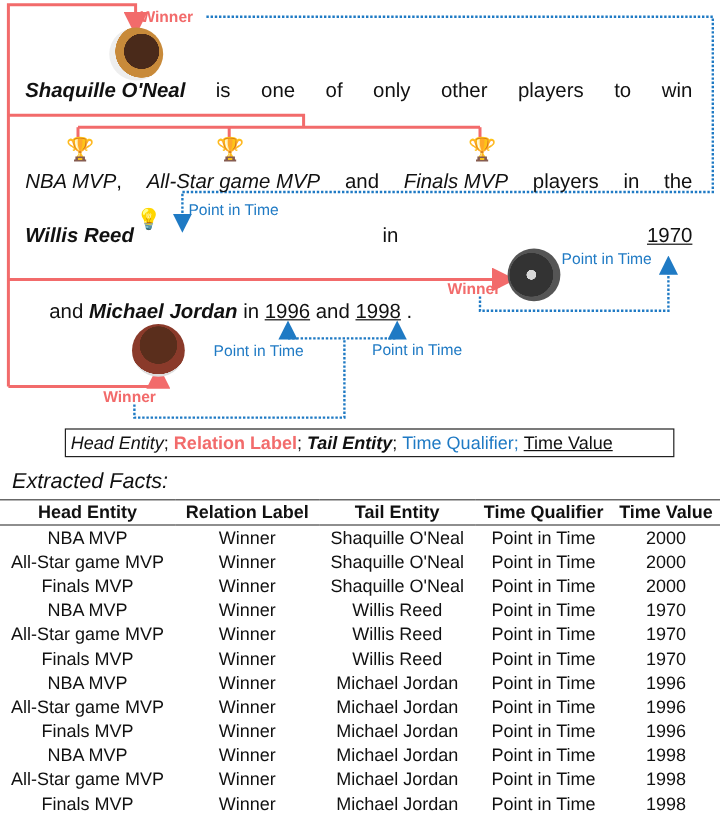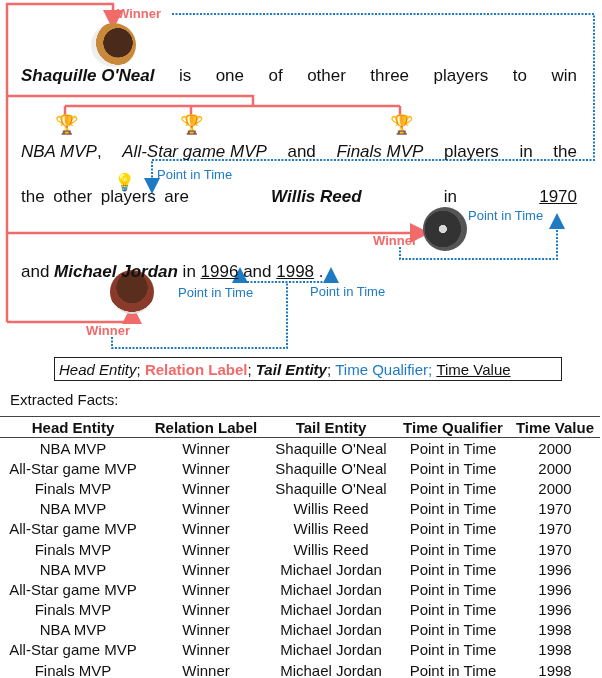--- a/index.html
+++ b/index.html
@@ -9,21 +9,21 @@
   .just { display: flex; justify-content: space-between; width: 556px; }
   .bi { font-weight: bold; font-style: italic; }
   .it { font-style: italic; }
   .ul { text-decoration: underline; }
   .shadow { text-shadow: 1px 1px 1px #888; }
   .red { color: #f26b6b; font-weight: bold; font-size: 13px; }
   .blue { color: #1f7ac4; font-size: 13px; }
   svg.overlay { position: absolute; left: 0; top: 0; }
   .avatar { position: absolute; border-radius: 50%; overflow: hidden; }
   .legend-box { position: absolute; left: 54px; top: 357px; width: 508px; height: 24px; border: 1px solid #222; font-size: 15px; display: flex; align-items: center; padding-left: 4px; box-sizing: border-box; white-space: nowrap; }
-  .facts-title { position: absolute; left: 10px; top: 391px; font-size: 15px; }
+  .facts-title { position: absolute; left: 10px; top: 391px; font-size: 18px; font-style: italic; }
   table.facts { position: absolute; left: 0; top: 416px; width: 600px; border-collapse: collapse; font-size: 15px; }
   table.facts th { font-weight: bold; padding: 0; height: 20px; border-top: 1px solid #444; border-bottom: 1px solid #444; text-align: center; }
   table.facts td { padding: 0; height: 20.2px; text-align: center; }
   table.facts tr:last-child td { border-bottom: 1px solid #999; }
 </style>
 </head>
 <body>
 
 <svg class="overlay" width="602" height="400">
   <defs>
@@ -77,45 +77,44 @@
 <span class="abs" style="left:180px; top:113px; font-size:19px;">🏆</span>
 <span class="abs" style="left:390px; top:113px; font-size:19px;">🏆</span>
 
 <span class="abs" style="left:114px; top:172px; font-size:17px;">💡</span>
 
 <div class="sentence just" style="top:66px;">
   <span class="bi">Shaquille O'Neal</span>
   <span>is</span>
   <span>one</span>
   <span>of</span>
+  <span>only</span>
   <span>other</span>
-  <span>three</span>
   <span>players</span>
   <span>to</span>
   <span>win</span>
 </div>
 
 <div class="sentence just" style="top:142px;">
   <span><span class="it">NBA MVP</span><span>,</span></span>
   <span class="it">All-Star game MVP</span>
   <span>and</span>
   <span class="it">Finals MVP</span>
   <span>players</span>
   <span>in</span>
   <span>the</span>
 </div>
 
 <div class="sentence just" style="top:187px;">
-  <span style="word-spacing:4px;">the other players are</span>
   <span class="bi">Willis Reed</span>
   <span>in</span>
   <span class="ul">1970</span>
 </div>
 
-<div class="sentence" style="top:262px;">
+<div class="sentence" style="top:250px;margin-left:20px;">
   <span>and</span>
   <span class="bi">Michael Jordan</span>
   <span>in</span>
   <span class="ul">1996</span>
   <span>and</span>
   <span class="ul">1998</span>
   <span>.</span>
 </div>
 
 <div class="legend-box">

